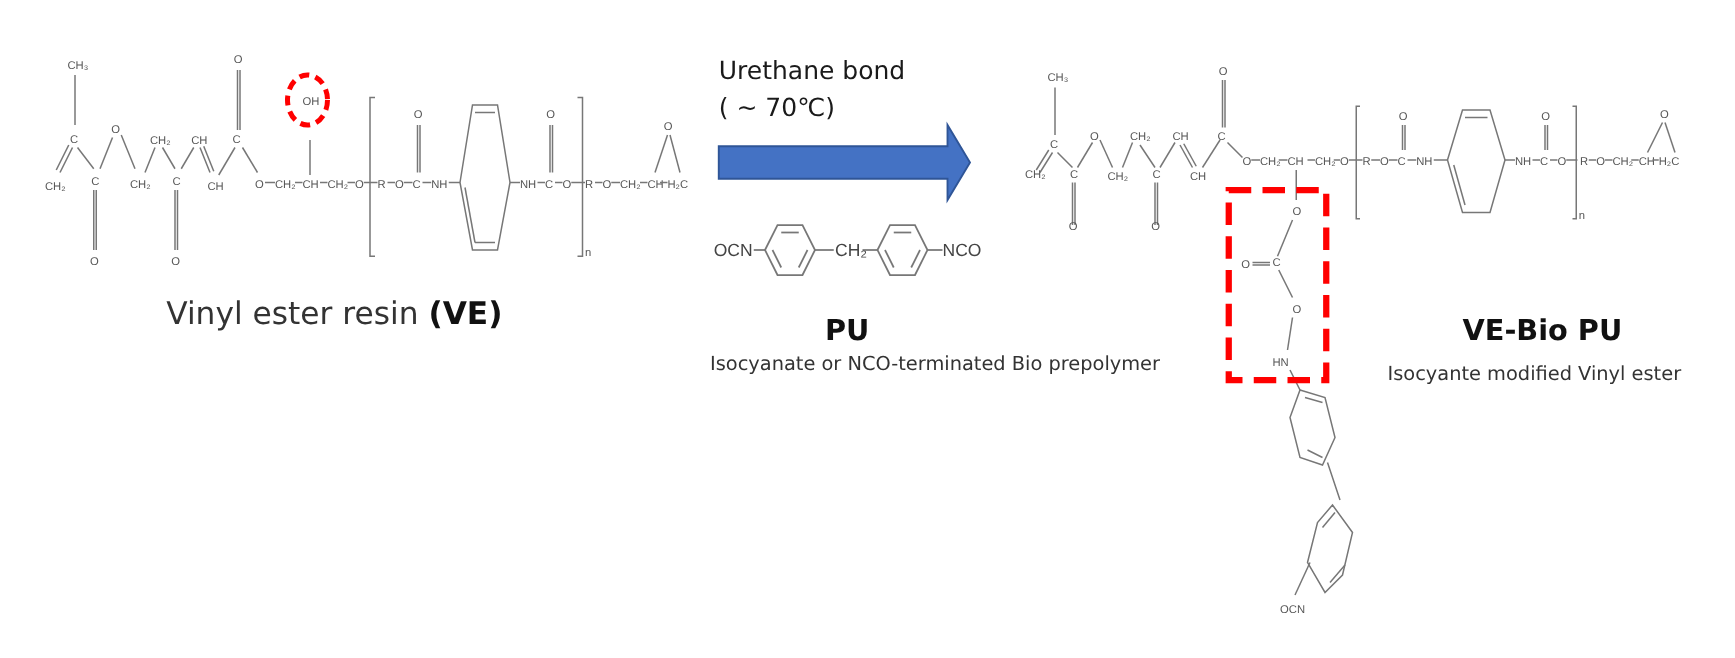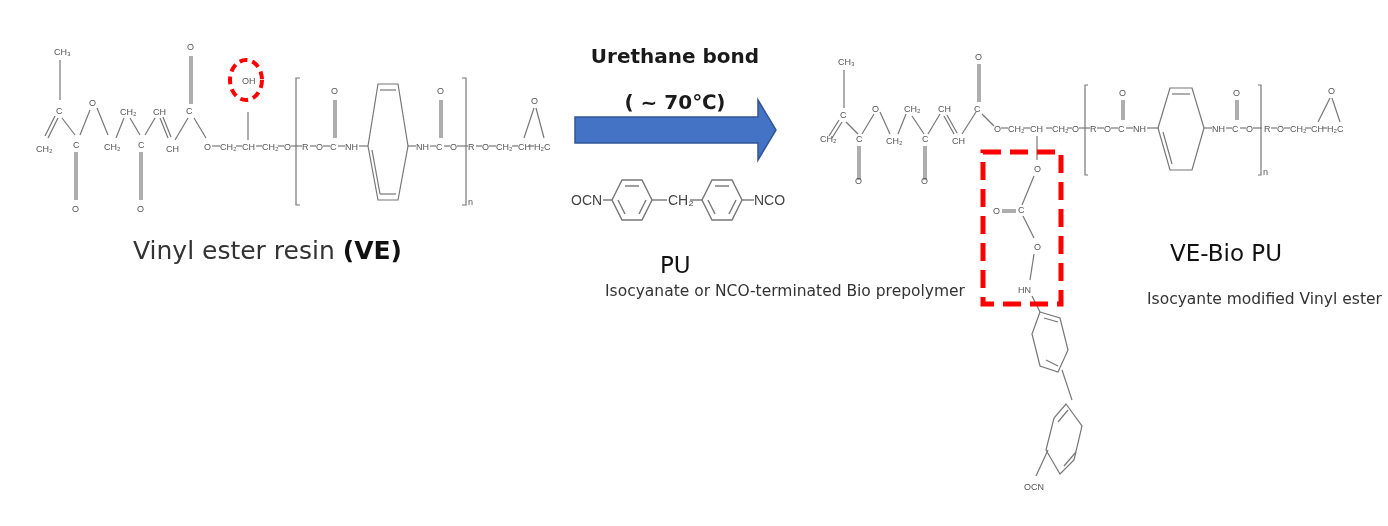--- a/index.html
+++ b/index.html
@@ -2,23 +2,23 @@
 <html><head>
 <meta charset="utf-8">
 <style>
   html, body { margin:0; padding:0; background:#ffffff; }
   body { width:1388px; height:526px; position:relative; overflow:hidden;
          font-family:"Liberation Sans", sans-serif; }
   #canvas { position:absolute; left:0; top:0; }
   .lbl { position:absolute; color:#222; white-space:nowrap; font-family:"DejaVu Sans", sans-serif; }
   .cap { font-size:25px; color:#333; }
   .cap b { color:#111; }
-  .title-b { font-size:23px; font-weight:normal; color:#111; }
-  .sub { font-size:15.5px; color:#333;margin-left:37px; }
-  .cond { font-size:20px; font-weight:bold; color:#1a1a1a; text-align:center; }
+  .title-b { font-size:23px; font-weight:bold; color:#111; }
+  .sub { font-size:15.5px; color:#333; }
+  .cond { font-size:20px; font-weight:normal; color:#1a1a1a; }
   svg text { font-family:"Liberation Sans", sans-serif; fill:#555; }
   .atom { font-size:9px; }
   .atom-l { font-size:14px; fill:#444; }
 </style>
 </head>
 <body>
 
 <svg id="canvas" width="1388" height="526" viewBox="0 0 1388 526" xmlns="http://www.w3.org/2000/svg">
   <defs>
     
@@ -253,24 +253,24 @@
     <line x1="1064" y1="466" x2="1076" y2="452"></line>
     <line x1="1048" y1="450" x2="1036" y2="476"></line>
     <text class="atom" x="1024" y="490" stroke="none">OCN</text>
   </g>
 
   <rect x="983" y="152" width="78" height="152" fill="none" stroke="#ff0000" stroke-width="5" stroke-dasharray="18 9"></rect>
 </svg>
 
 <div class="lbl cond" style="left:575px; top:44px; width:200px;">
   <div>Urethane bond</div>
-  <div style="margin-top:22px;">( ~ 70℃)</div>
+  <div style="margin-top:6px;">( ~ 70℃)</div>
 </div>
 
 <div class="lbl cap" style="left:133px; top:236px;">
   <span>Vinyl ester resin </span><b>(VE)</b>
 </div>
 
 <div class="lbl title-b" style="left:660px; top:252px;">PU</div>
 <div class="lbl sub" style="left:568px; top:282px;">Isocyanate or NCO-terminated Bio prepolymer</div>
 
-<div class="lbl title-b" style="left:1170px; top:240px;">VE-Bio PU</div>
+<div class="lbl title-b" style="left:1170px; top:252px;">VE-Bio PU</div>
 <div class="lbl sub" style="left:1110px; top:290px;">Isocyante modified Vinyl ester</div>
 
 </body></html>

